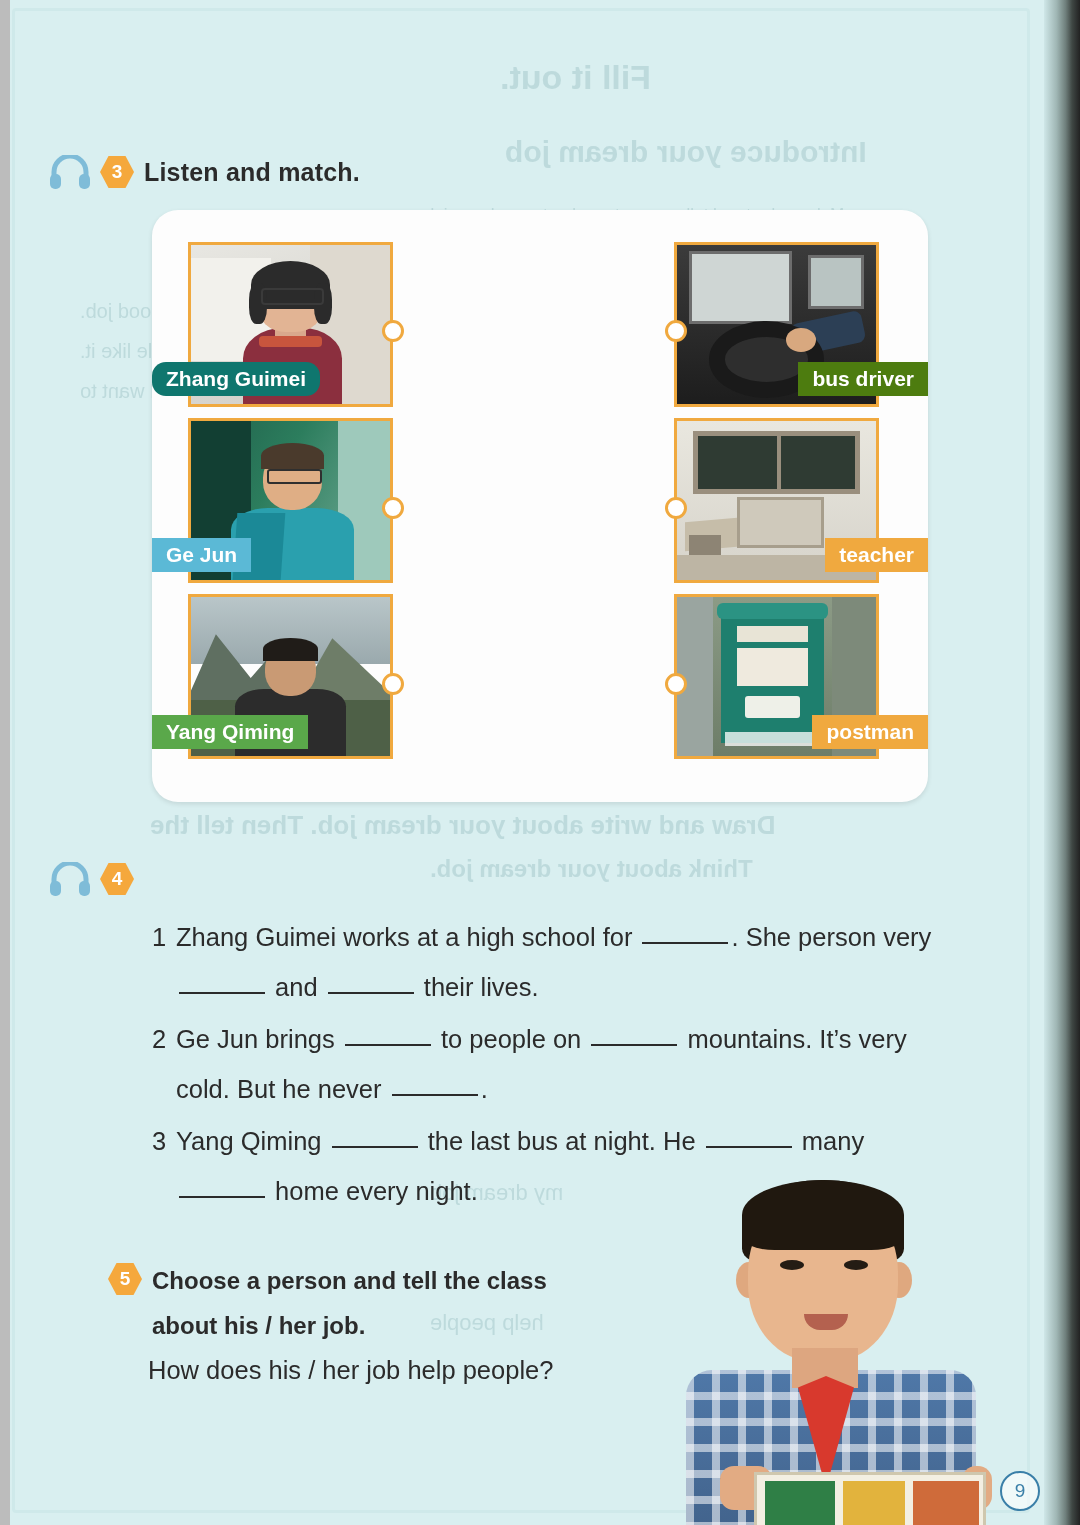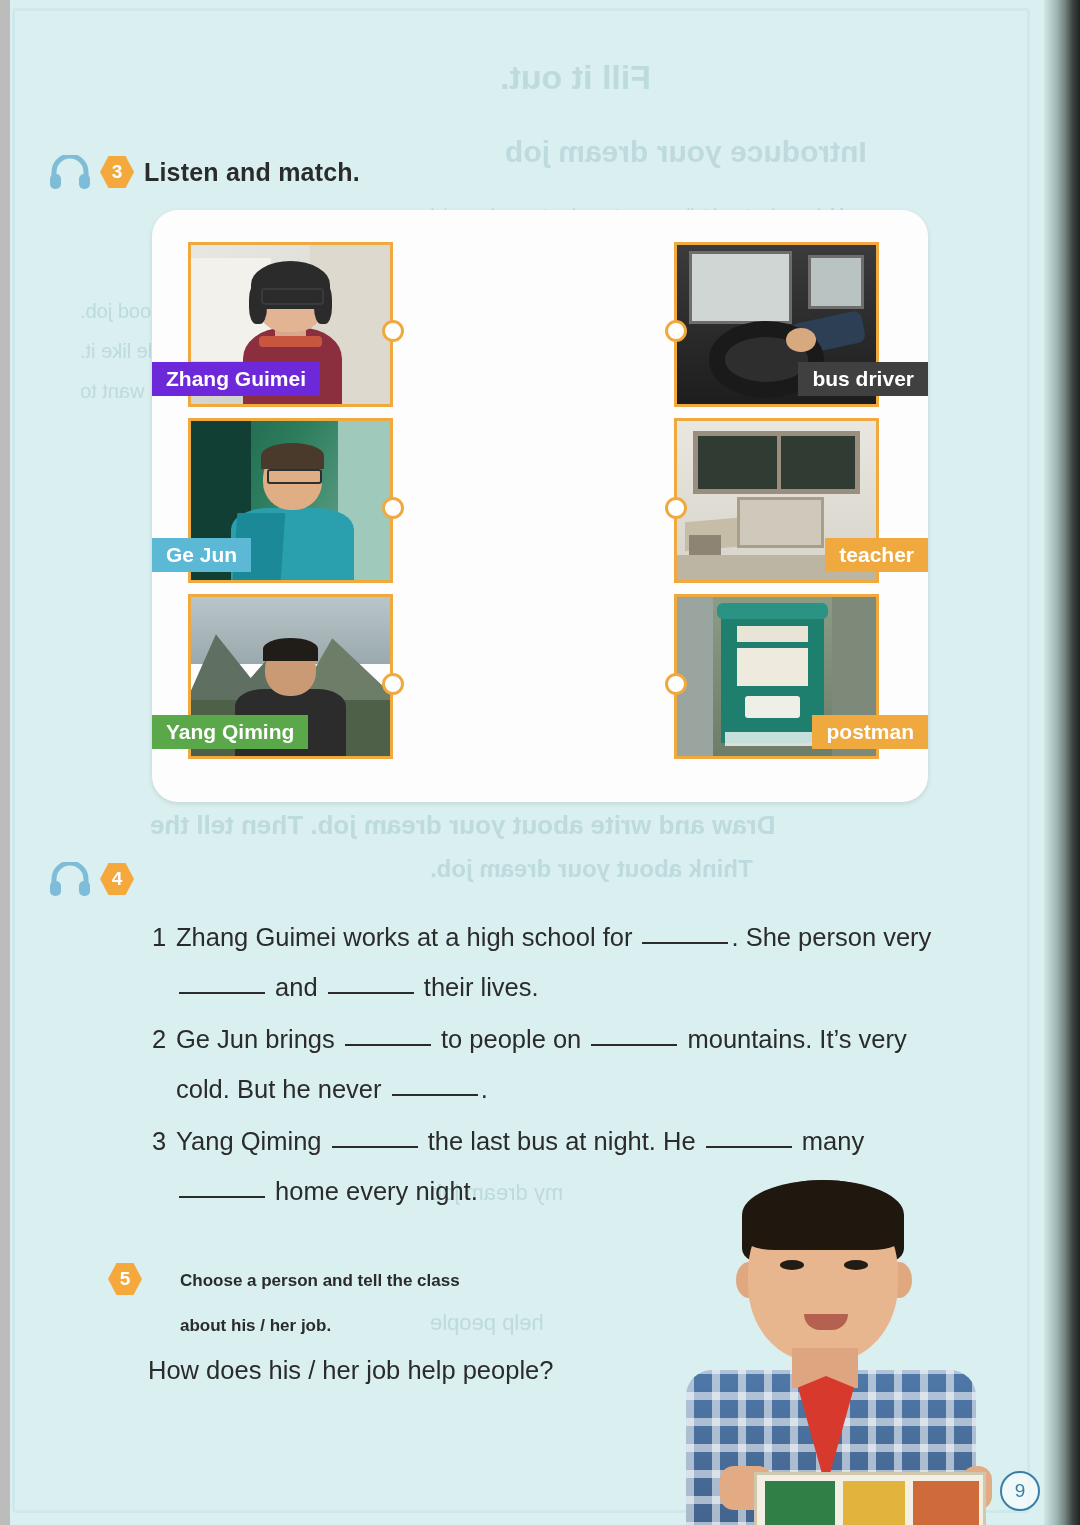--- a/index.html
+++ b/index.html
@@ -217,25 +217,25 @@
     vertical-align: 2px;
   }
 
   
   .ex5-wrap {
     position: absolute;
     left: 108px; top: 1258px;
     width: 600px;
   }
   .ex5-text {
-    font-size: 17px;
+    font-size: 24px;
     font-weight: bold;
     color: #2b2b2b;
     line-height: 45px;
-    margin-left: 72px;
+    margin-left: 44px;
   }
   .ex5-q {
     font-size: 25.5px;
     font-weight: normal;
     color: #2b2b2b;
     line-height: 45px;
     margin-left: 40px;
   }
   .badge5 {
     position: absolute;
@@ -379,21 +379,21 @@
         <div class="zg-body"></div>
           <div class="zg-neck"></div>
           <div class="zg-head"></div>
         <div class="zg-hair"></div>
           <div class="zg-hair2"></div>
           <div class="zg-hair3"></div>
         <div class="zg-glass"></div>
           <div class="zg-scarf"></div>
       </div>
     </div>
-    <div class="label" style="left: 0px; top: 152px; background: #6d28d9;">Zhang Guimei</div>
+    <div class="label" style="left: 0px; top: 152px; background: #0f766e; border-radius: 14px;">Zhang Guimei</div>
     <div class="dot" style="left:230px; top:110px;"></div>
 
     <div class="photo" style="left:36px; top:208px; width:205px; height:165px;">
       <div class="ph-inner">
         <div class="gj-bg"></div>
           <div class="gj-door"></div>
           <div class="gj-light"></div>
         <div class="gj-body"></div>
           <div class="gj-coat"></div>
           <div class="gj-head"></div>
@@ -421,21 +421,21 @@
     <div class="photo" style="left:522px; top:32px; width:205px; height:165px;">
       <div class="ph-inner">
         <div class="bd-bg"></div>
           <div class="bd-win"></div>
           <div class="bd-win2"></div>
         <div class="bd-arm"></div>
           <div class="bd-wheel"></div>
           <div class="bd-hand"></div>
       </div>
     </div>
-    <div class="label" style="right: 0px; top: 152px; background: #404040;">bus driver</div>
+    <div class="label" style="right: 0px; top: 152px; background: #4d7c0f;">bus driver</div>
     <div class="dot" style="left:513px; top:110px;"></div>
 
     <div class="photo" style="left:522px; top:208px; width:205px; height:165px;">
       <div class="ph-inner">
         <div class="tc-bg"></div>
           <div class="tc-board"></div>
           <div class="tc-divider"></div>
         <div class="tc-desk"></div>
           <div class="tc-desk2"></div>
           <div class="tc-chair"></div>

